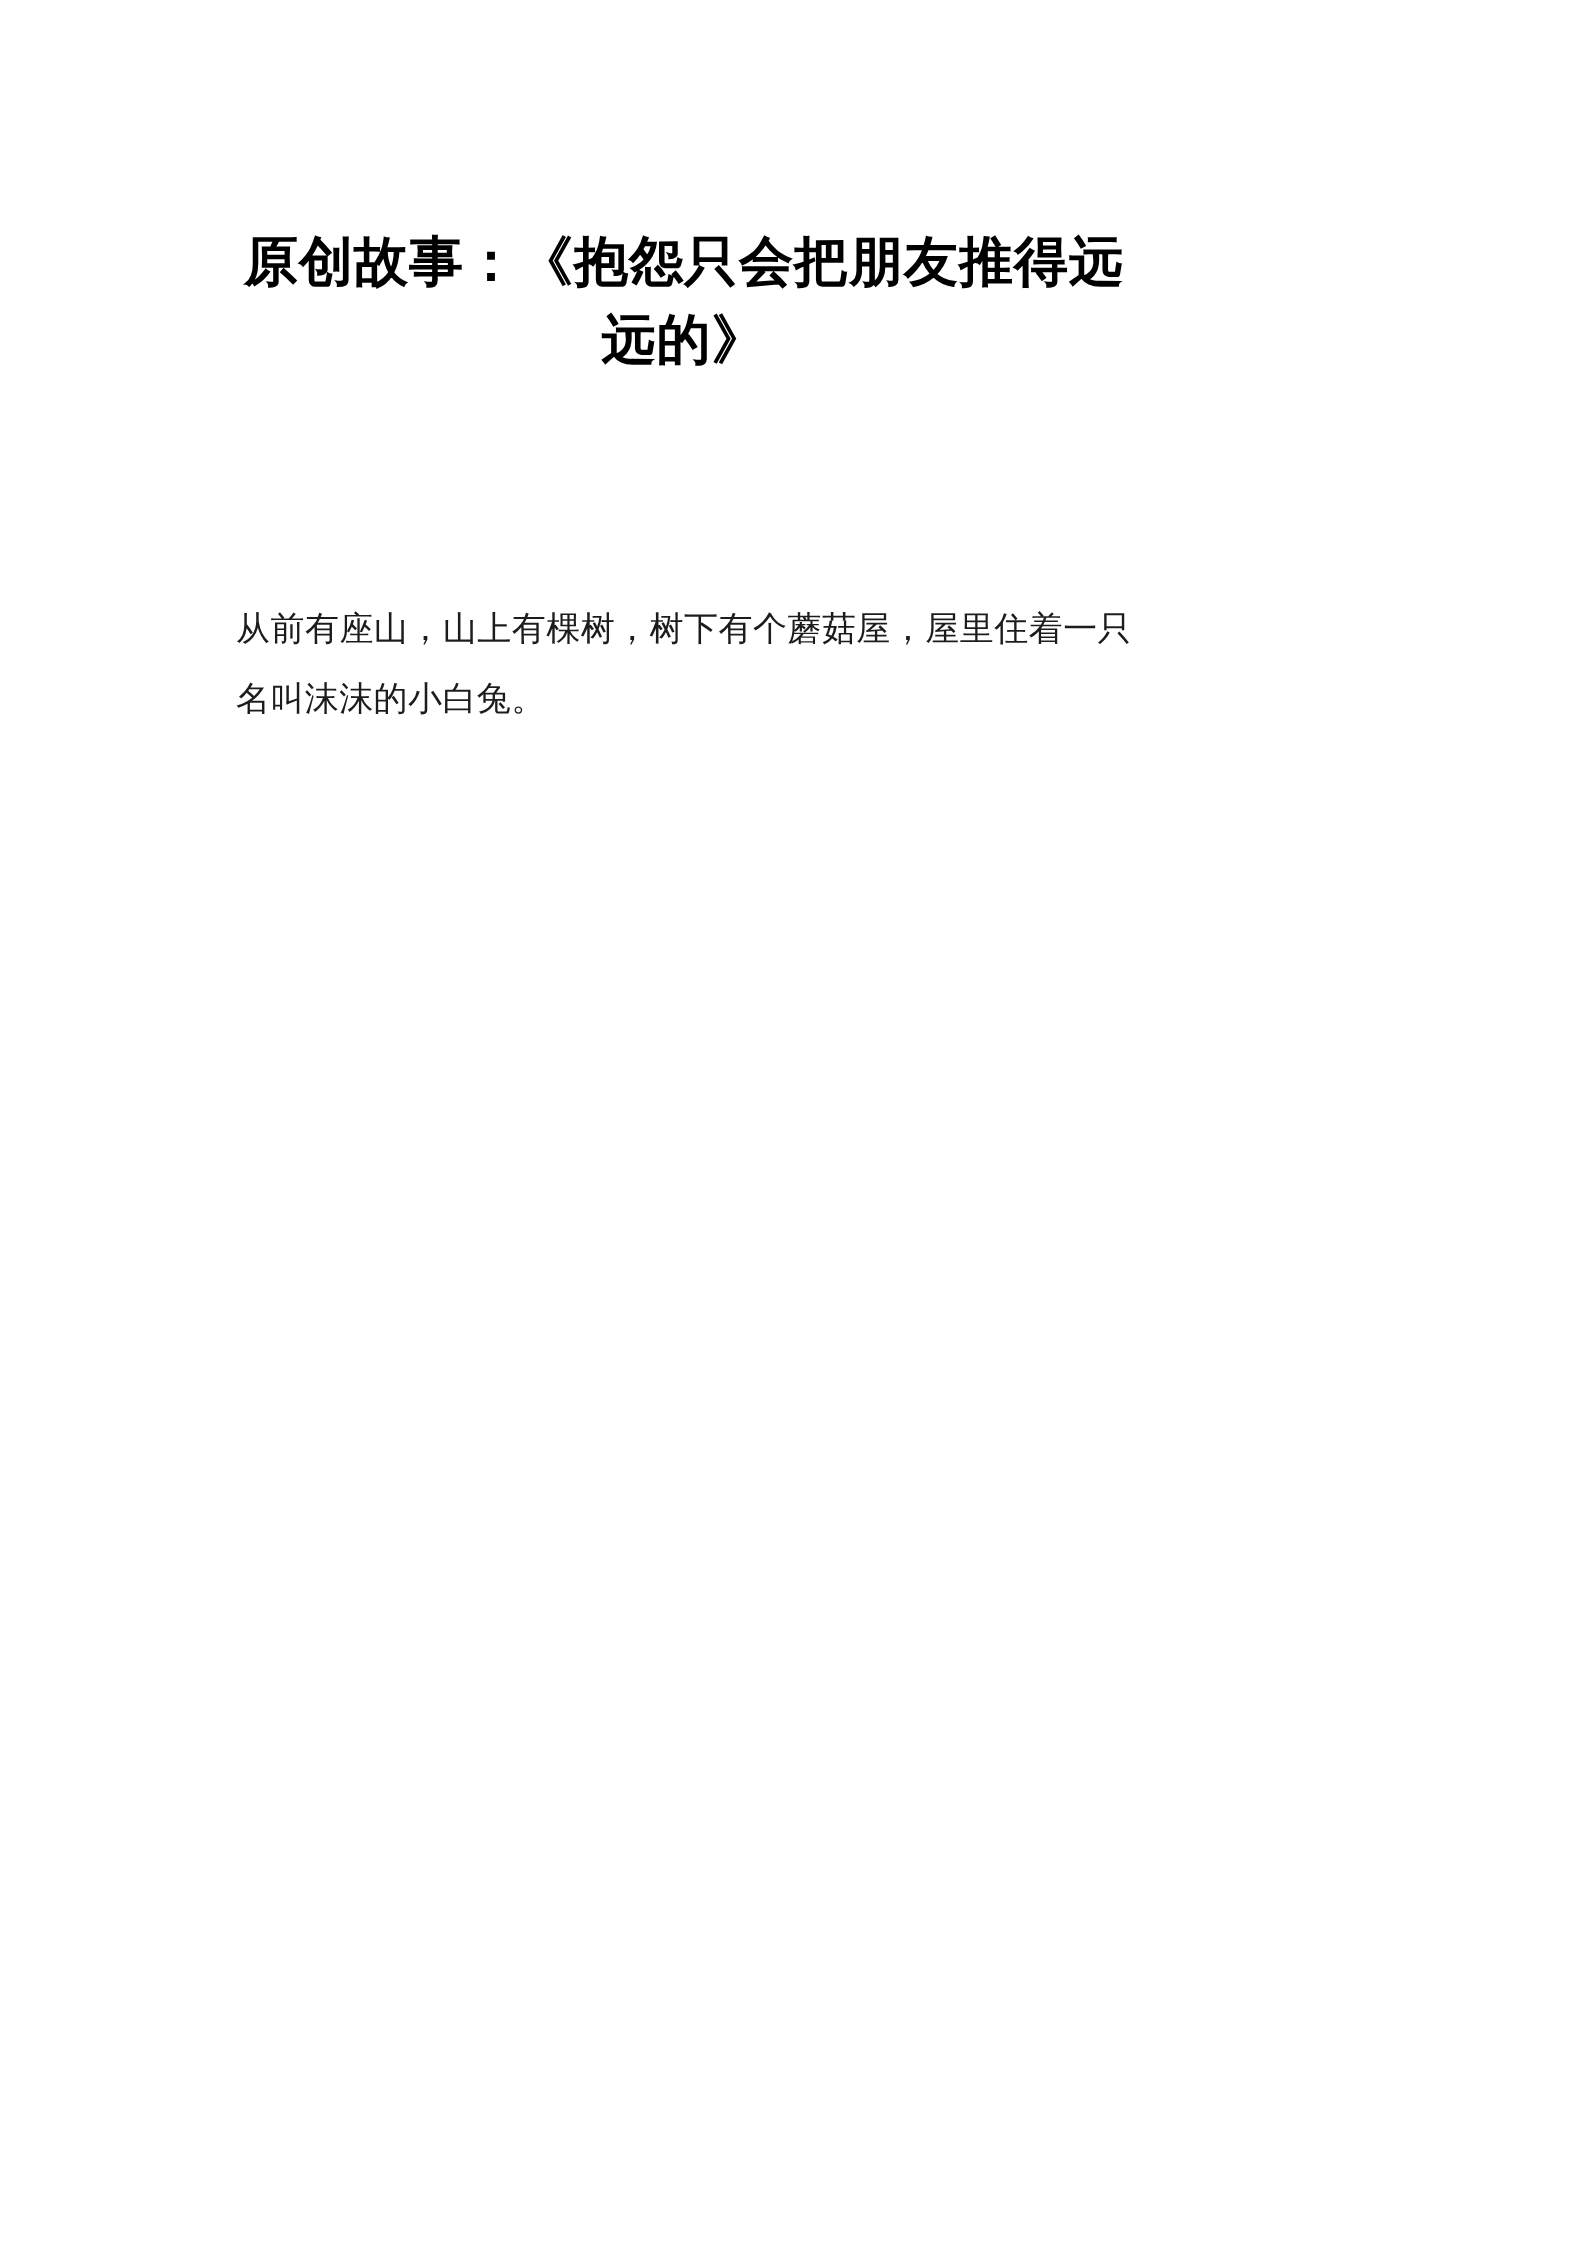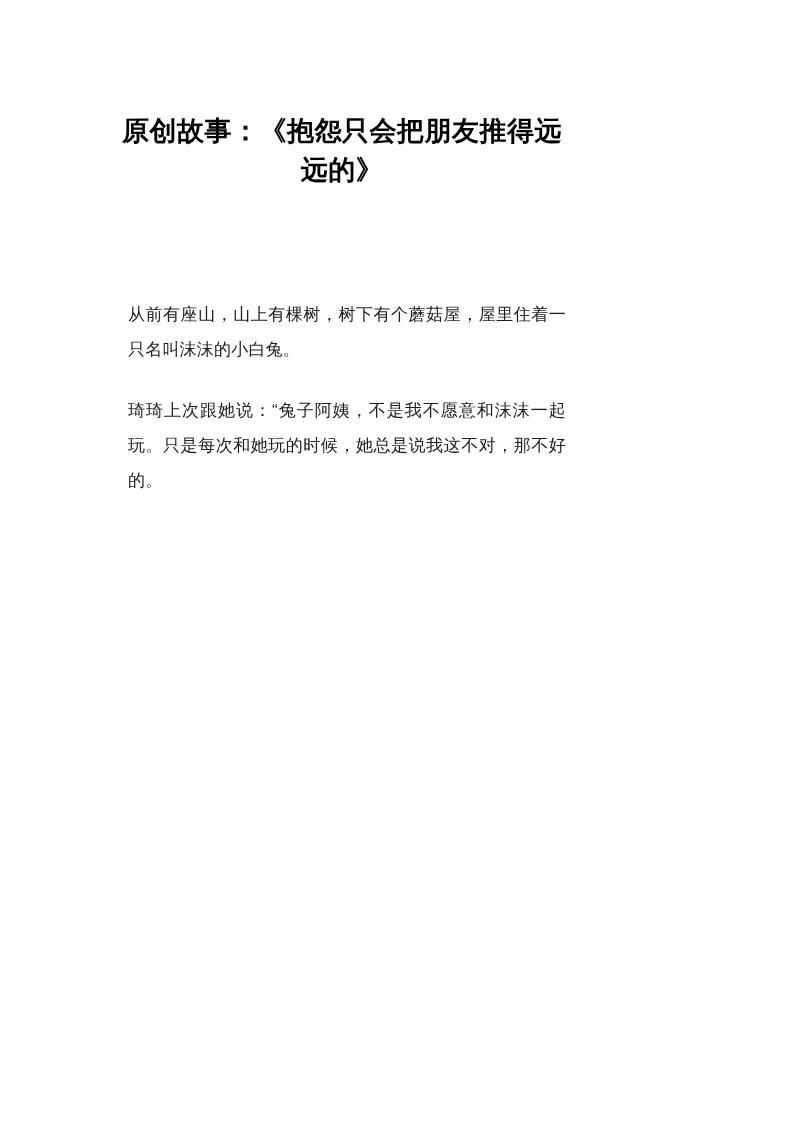--- a/index.html
+++ b/index.html
@@ -32,21 +32,20 @@
     color: #000000;
     margin: 0;
     padding: 0 4px;
     word-break: break-all;
   }
   .title-spacer {
     height: 108px;
   }
   .body-block {
     margin-top: 0;
-    margin-left: 10px;
   }
   .para {
     font-size: 17px;
     line-height: 2.05;
     color: #1c1c1c;
     margin: 0 0 26px 0;
     text-align: justify;
     text-justify: inter-ideograph;
     word-break: break-all;
     letter-spacing: 0.2px;
@@ -59,16 +58,15 @@
 <body>
 
 <div class="page">
 
   <h1 class="doc-title">原创故事：《抱怨只会把朋友推得远远的》</h1>
 
   <div class="title-spacer"></div>
 
   <div class="body-block">
     <p class="para">从前有座山，山上有棵树，树下有个蘑菇屋，屋里住着一只名叫沫沫的小白兔。</p>
-    <p class="para">琦琦上次跟她说：“兔子阿姨，不是我不愿意和沫沫一起玩。只是每次和她玩的时候，她总是说我这不对，那不好的。</p>
   </div>
 
 </div>
 
 </body></html>

